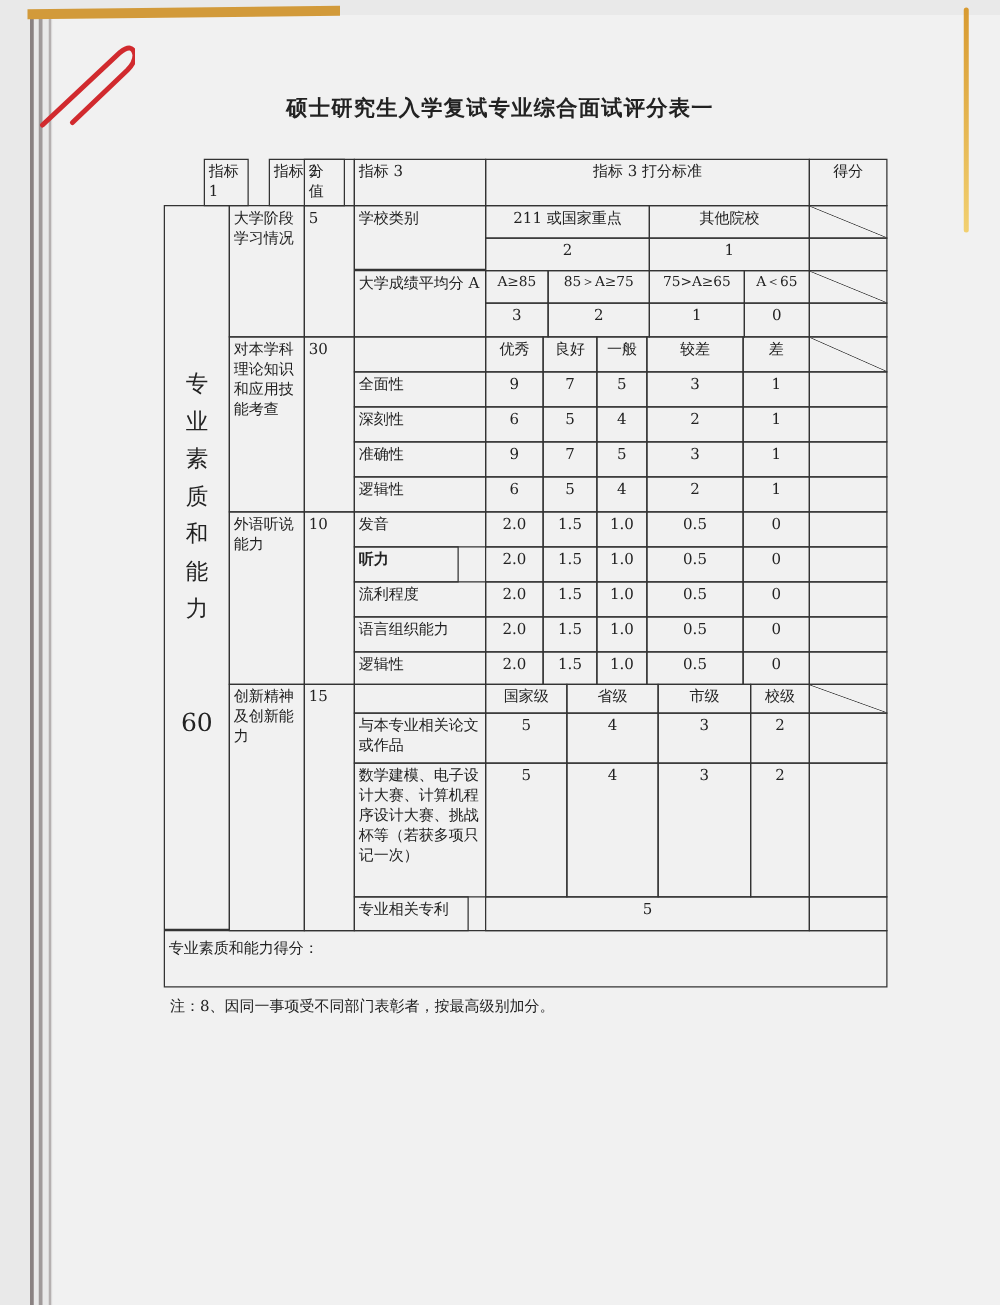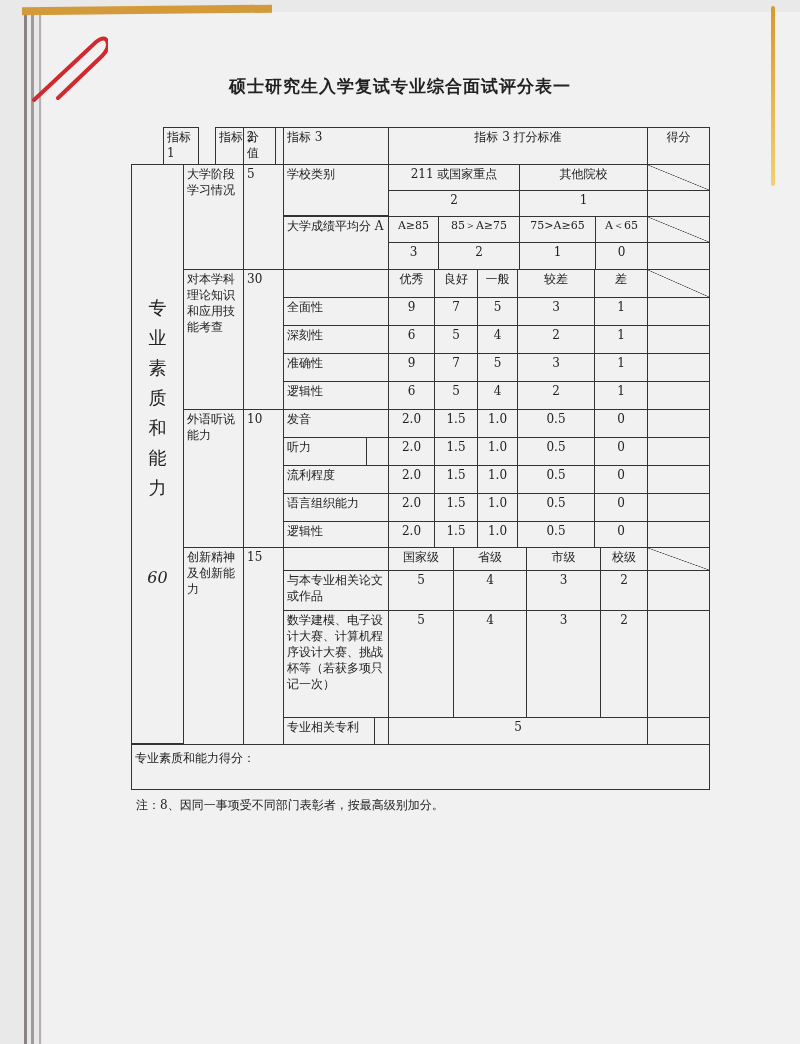--- a/index.html
+++ b/index.html
@@ -44,21 +44,21 @@
   <div class="c ctr" style="left:516px;top:0;width:63px;height:38px;">得分</div>
 
   <div class="c vert" style="left:0;top:37px;width:53px;height:580px;">
     <div>专</div>
     <div>业</div>
     <div>素</div>
     <div>质</div>
     <div>和</div>
     <div>能</div>
     <div>力</div>
-    <div style="margin-top:60px;font-size:16px;font-style:italic;">60</div>
+    <div style="margin-top:60px;font-size:20px;">60</div>
   </div>
 
   <div class="c" style="left:52px;top:37px;width:61px;height:106px;">大学阶段学习情况</div>
   <div class="c" style="left:112px;top:37px;width:41px;height:106px;">5</div>
   <div class="c" style="left:152px;top:37px;width:106px;height:52px;">学校类别</div>
   <div class="c ctr" style="left:257px;top:37px;width:132px;height:27px;">211 或国家重点</div>
   <div class="c ctr" style="left:388px;top:37px;width:129px;height:27px;">其他院校</div>
   <div class="c diag" style="left:516px;top:37px;width:63px;height:27px;"></div>
   <div class="c ctr" style="left:257px;top:63px;width:132px;height:27px;">2</div>
   <div class="c ctr" style="left:388px;top:63px;width:129px;height:27px;">1</div>
@@ -122,21 +122,21 @@
   <div class="c" style="left:112px;top:282px;width:41px;height:139px;">10</div>
 
   <div class="c" style="left:152px;top:282px;width:106px;height:29px;">发音</div>
   <div class="c ctr" style="left:257px;top:282px;width:47px;height:29px;">2.0</div>
   <div class="c ctr" style="left:303px;top:282px;width:44px;height:29px;">1.5</div>
   <div class="c ctr" style="left:346px;top:282px;width:41px;height:29px;">1.0</div>
   <div class="c ctr" style="left:386px;top:282px;width:78px;height:29px;">0.5</div>
   <div class="c ctr" style="left:463px;top:282px;width:54px;height:29px;">0</div>
   <div class="c" style="left:516px;top:282px;width:63px;height:29px;"></div>
 
-  <div class="c" style="left:152px;top:310px;width:84px;height:29px;">听力</div>
+  <div class="c" style="left:152px;top:310px;width:84px;height:29px;font-weight:bold;">听力</div>
   <div class="c ctr" style="left:257px;top:310px;width:47px;height:29px;">2.0</div>
   <div class="c ctr" style="left:303px;top:310px;width:44px;height:29px;">1.5</div>
   <div class="c ctr" style="left:346px;top:310px;width:41px;height:29px;">1.0</div>
   <div class="c ctr" style="left:386px;top:310px;width:78px;height:29px;">0.5</div>
   <div class="c ctr" style="left:463px;top:310px;width:54px;height:29px;">0</div>
   <div class="c" style="left:516px;top:310px;width:63px;height:29px;"></div>
 
   <div class="c" style="left:152px;top:338px;width:106px;height:29px;">流利程度</div>
   <div class="c ctr" style="left:257px;top:338px;width:47px;height:29px;">2.0</div>
   <div class="c ctr" style="left:303px;top:338px;width:44px;height:29px;">1.5</div>

